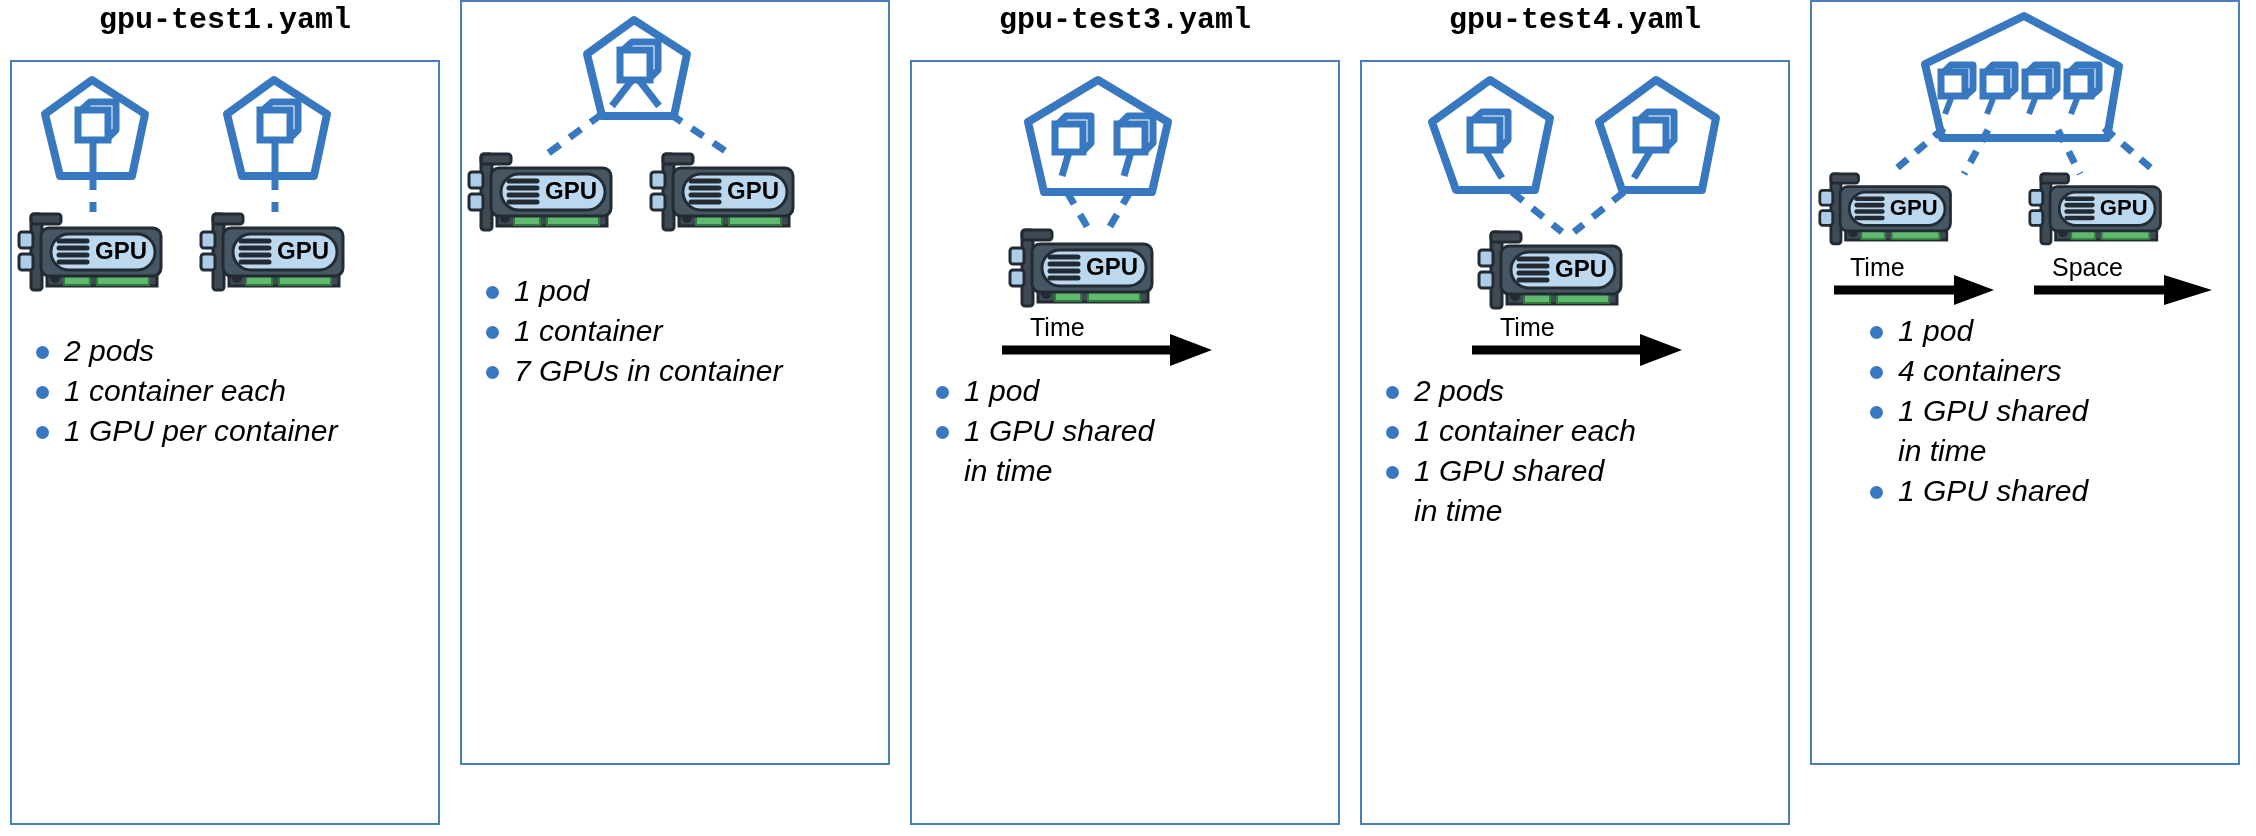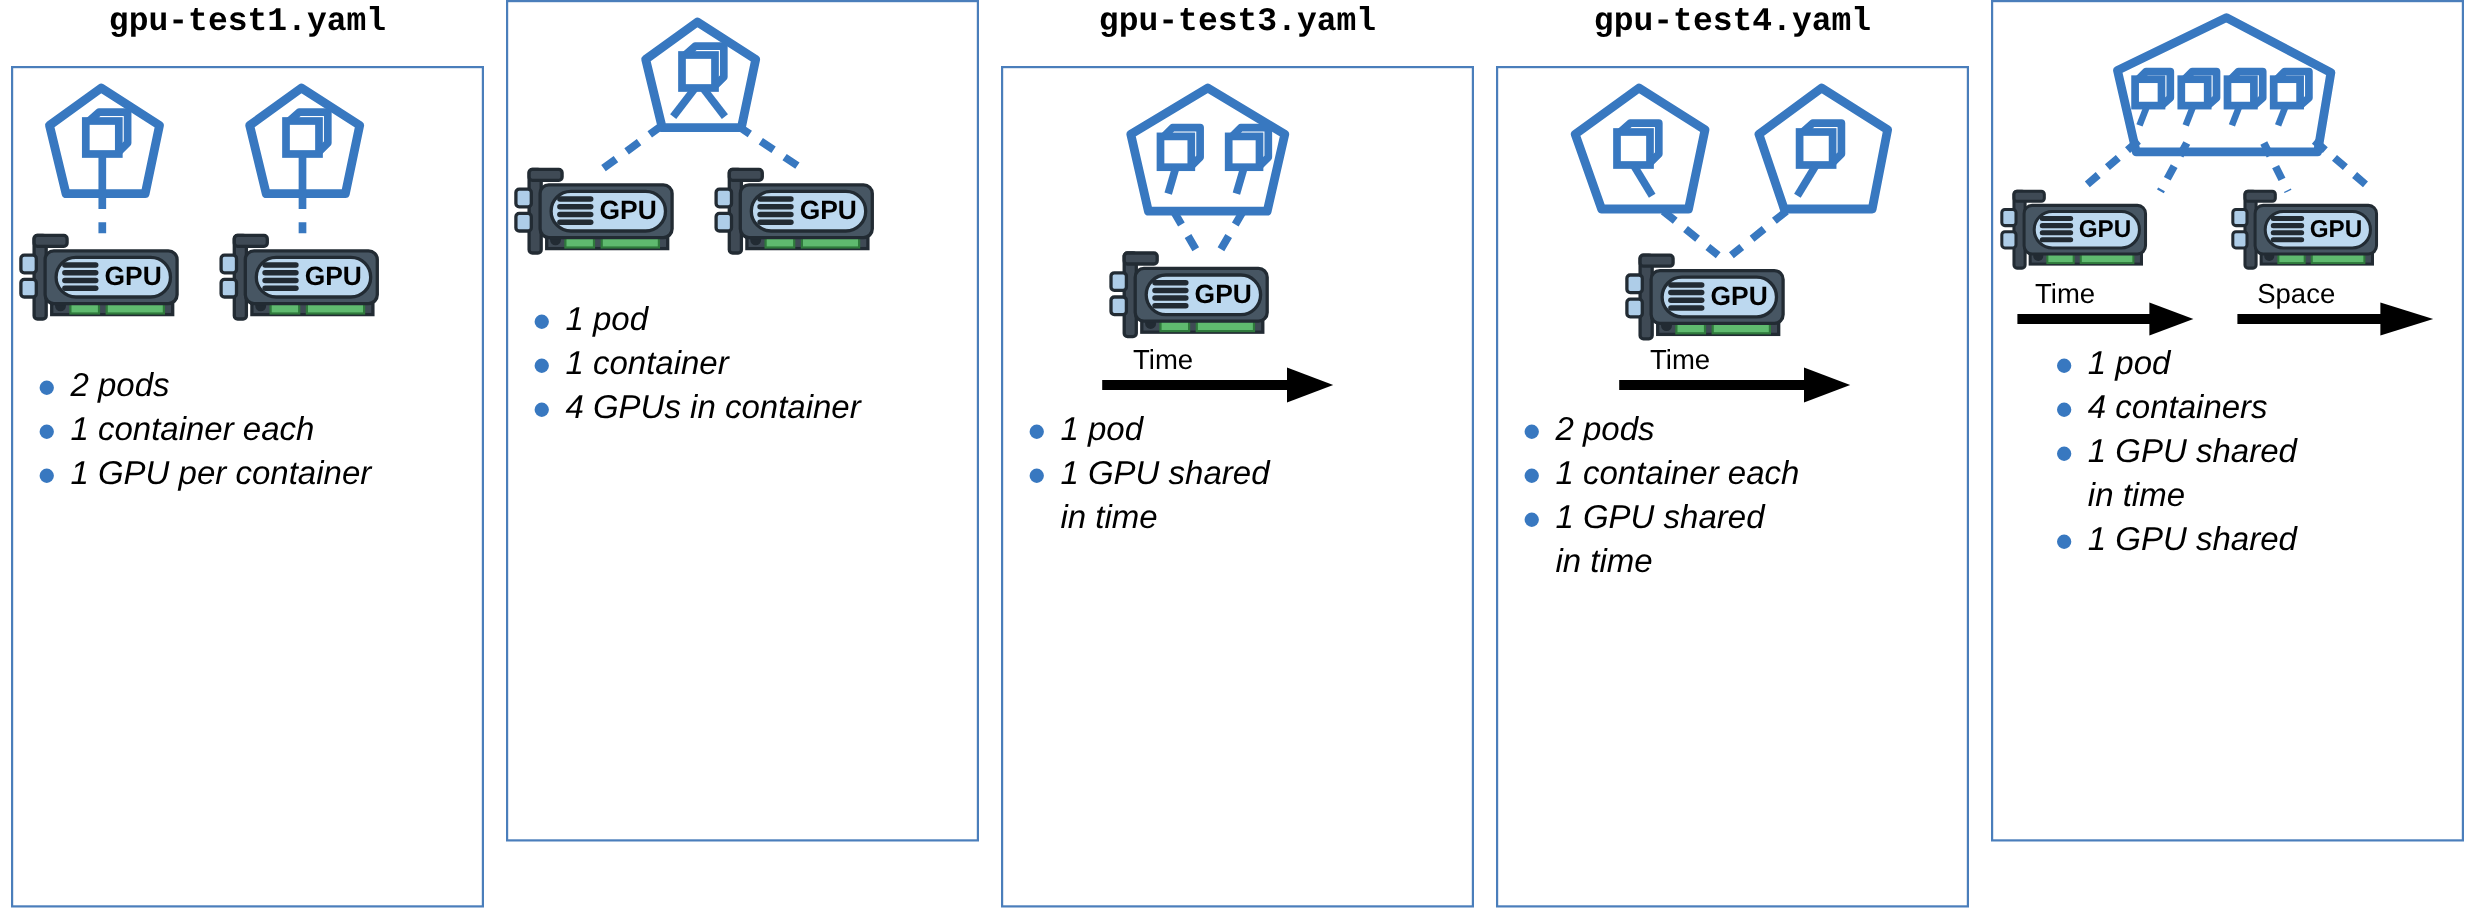--- a/index.html
+++ b/index.html
@@ -211,21 +211,21 @@
               <line x1="42" y1="43" x2="70" y2="43"></line>
               <line x1="42" y1="50" x2="70" y2="50"></line>
             </g>
             <text x="78" y="47" font-family="Liberation Sans, sans-serif" font-size="24" font-weight="bold" fill="#000">GPU</text>
           </g>
         </svg>
       </div>
       <ul class="bullets">
         <li><span class="bdot"></span><span>1 pod</span></li>
         <li><span class="bdot"></span><span>1 container</span></li>
-        <li><span class="bdot"></span><span>4 GPUs in container</span></li>
+        <li><span class="bdot"></span><span>7 GPUs in container</span></li>
       </ul>
     </div>
   </div>
 
   <div class="panel">
     <div class="panel-title">gpu-test3.yaml</div>
     <div class="panel-body">
       <div class="stage" style="height:310px">
         <svg width="430" height="310" viewBox="0 0 430 310">
           <g>

